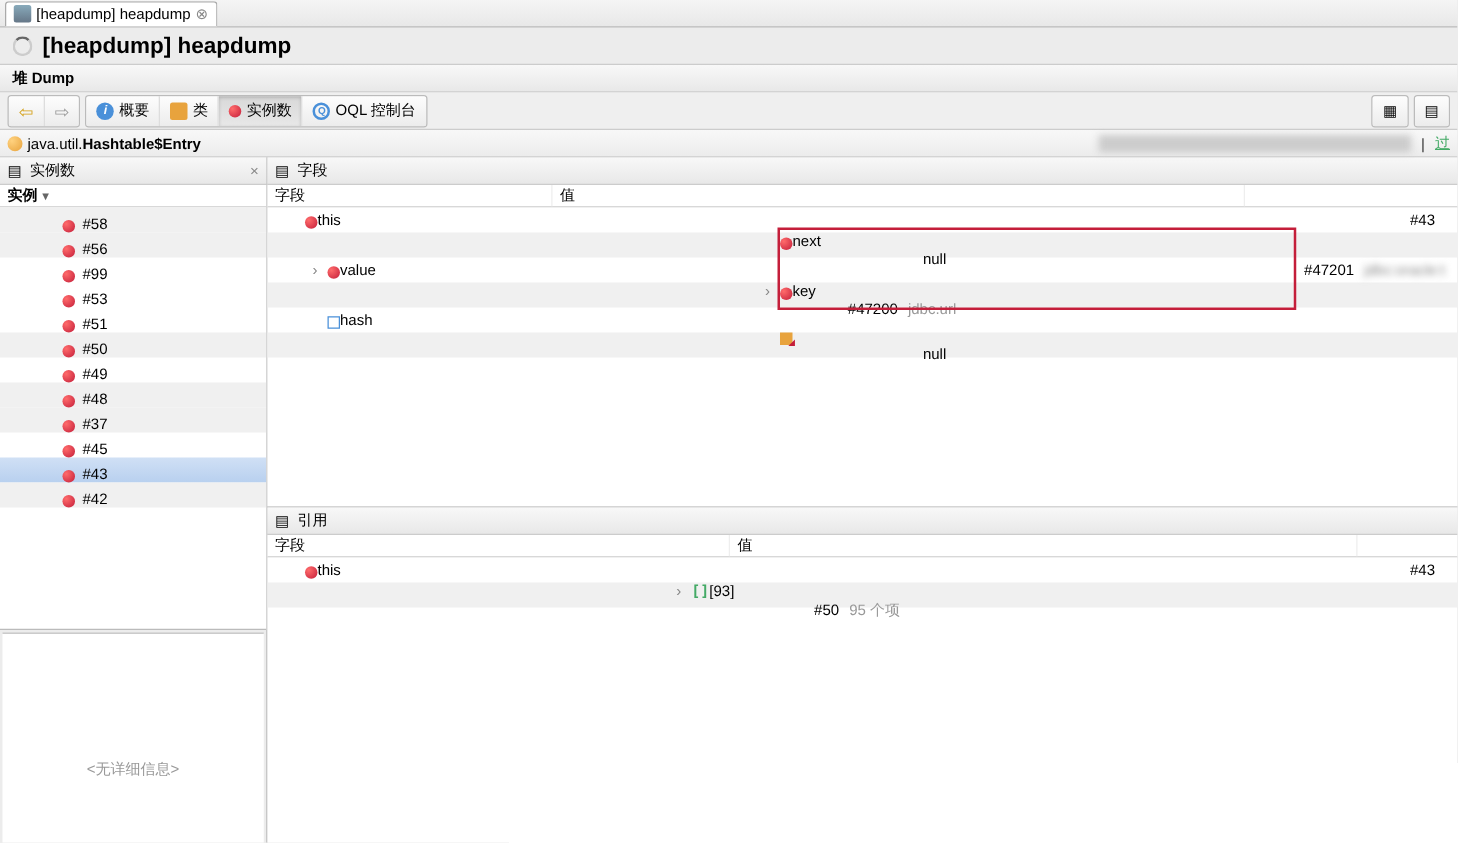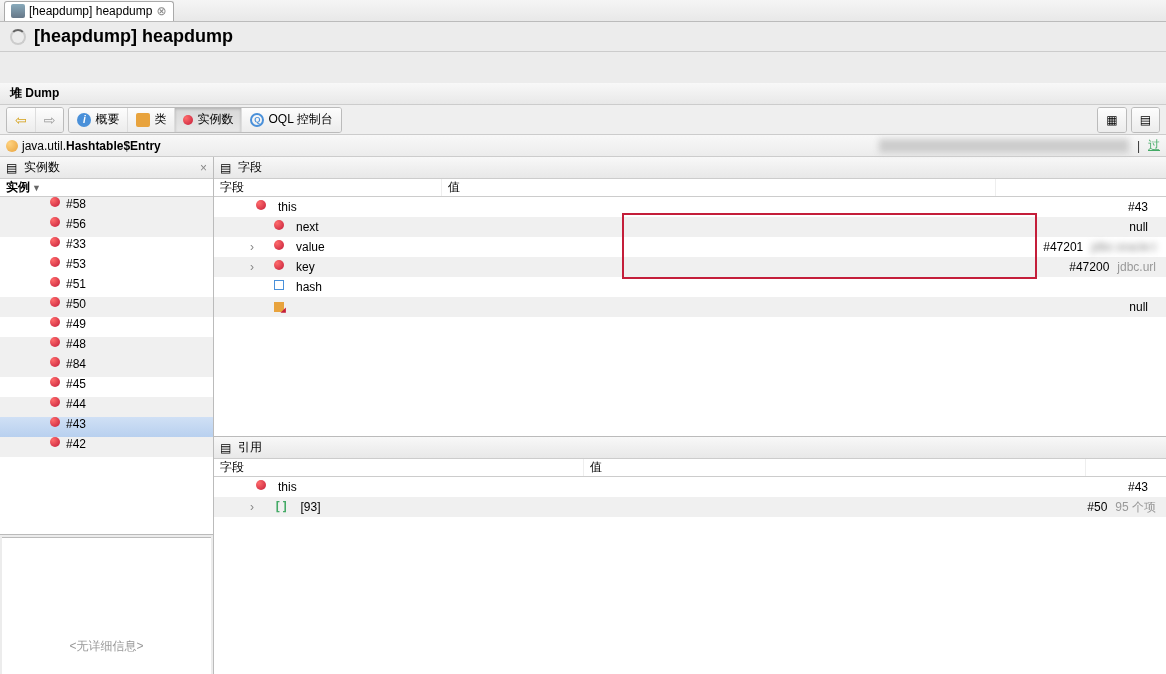--- a/index.html
+++ b/index.html
@@ -7,21 +7,21 @@
 
 .tab-bar { height: 22px; background: linear-gradient(#f5f5f5,#e8e8e8); border-bottom: 1px solid #bbb; display: flex; align-items: center; padding-left: 4px; }
 .tab { height: 20px; background: #fff; border: 1px solid #aaa; border-bottom: none; border-radius: 3px 3px 0 0; padding: 2px 6px; display: flex; align-items: center; gap: 4px; }
 .tab-icon { width: 14px; height: 14px; background: linear-gradient(#8ab,#678); border-radius: 2px; display: inline-block; }
 .tab-close { color: #888; cursor: pointer; }
 
 .title-bar { height: 30px; display: flex; align-items: center; padding-left: 10px; gap: 8px; border-bottom: 1px solid #ccc; }
 .spinner { width: 16px; height: 16px; border: 2px solid #ccc; border-top-color: #666; border-radius: 50%; }
 .title-text { font-size: 18px; font-weight: bold; }
 
-.section-bar { height: 22px; background: linear-gradient(#f8f8f8,#e8e8e8); border-bottom: 1px solid #ccc; display: flex; align-items: center; padding-left: 10px; font-weight: bold; margin-top: 31px; }
+.section-bar { height: 22px; background: linear-gradient(#f8f8f8,#e8e8e8); border-bottom: 1px solid #ccc; display: flex; align-items: center; padding-left: 10px; font-weight: bold; }
 
 .toolbar { height: 30px; background: #efefef; border-bottom: 1px solid #ccc; display: flex; align-items: center; padding: 0 6px; gap: 4px; }
 .tb-group { display: flex; gap: 0; border: 1px solid #bbb; border-radius: 3px; overflow: hidden; }
 .tb-btn { height: 24px; padding: 0 8px; background: linear-gradient(#fdfdfd,#ececec); border: none; display: flex; align-items: center; gap: 4px; cursor: pointer; border-right: 1px solid #ddd; }
 .tb-btn:last-child { border-right: none; }
 .tb-btn.active { background: linear-gradient(#d8d8d8,#e8e8e8); box-shadow: inset 0 1px 3px rgba(0,0,0,.2); }
 .tb-spacer { flex: 1; }
 .arrow-left, .arrow-right { font-size: 14px; }
 .arrow-left { color: #d4a017; }
 .arrow-right { color: #999; }
@@ -38,39 +38,39 @@
 .main-area { display: flex; height: 600px; }
 .left-pane { width: 214px; border-right: 1px solid #bbb; display: flex; flex-direction: column; }
 .pane-header { height: 22px; background: linear-gradient(#f8f8f8,#e8e8e8); border-bottom: 1px solid #ccc; display: flex; align-items: center; padding: 0 6px; gap: 4px; }
 .pane-header-icon { width: 14px; height: 14px; display: inline-block; }
 .close-x { margin-left: auto; color: #888; cursor: pointer; }
 
 .instance-list-header { height: 18px; background: #fff; border-bottom: 1px solid #ccc; display: flex; align-items: center; padding-left: 6px; font-weight: bold; }
 .dropdown-arrow { font-size: 9px; color: #666; margin-left: 2px; }
 
 .instance-list { flex: 0 0 338px; overflow-y: auto; background: #fff; border-bottom: 1px solid #bbb; }
-.instance-row { height: 20px; display: flex; align-items: flex-start; padding-left: 50px; gap: 6px; }
+.instance-row { height: 20px; display: flex; align-items: flex-end; padding-left: 50px; gap: 6px; }
 .instance-row.odd { background: #f0f0f0; }
 .instance-row.selected { background: linear-gradient(#d0e0f5,#b8d0ef); }
 .detail-box { flex: 1; border-top: 1px solid #bbb; display: flex; align-items: center; justify-content: center; color: #999; background: #fff; margin: 2px; }
 
 .right-pane { flex: 1; display: flex; flex-direction: column; }
 .fields-section { flex: 0 0 280px; display: flex; flex-direction: column; border-bottom: 1px solid #bbb; }
 .refs-section { flex: 1; display: flex; flex-direction: column; }
 
 .table-header { height: 18px; background: #fff; border-bottom: 1px solid #ccc; display: flex; }
 .th { padding-left: 6px; display: flex; align-items: center; border-right: 1px solid #eee; }
 .th-field { width: 228px; }
 .th-value { flex: 1; }
 .th-size { width: 170px; margin-top: 28px; }
 
 .table-body { flex: 1; overflow: hidden; background: #fff; position: relative; }
 .tr { height: 20px; display: flex; align-items: center; }
-.tr.odd { background: #f0f0f0; }
-.td-field { width: 228px; display: flex; align-items: flex-start; gap: 12px; }
+.tr.odd { background: #f0f0f0; flex-direction: column; }
+.td-field { width: 228px; display: flex; align-items: flex-end; gap: 0; }
 .td-value { flex: 1; }
 .td-size { width: 170px; text-align: right; padding-right: 10px; }
 .td-extra { color: #999; padding-left: 8px; }
 .indent-1 { padding-left: 18px; }
 .indent-2 { padding-left: 36px; }
 .expander { width: 12px; color: #888; }
 .square-icon { width: 10px; height: 10px; border: 1px solid #4a90d9; display: inline-block; }
 .class-small { width: 10px; height: 10px; background: #e8a33d; display: inline-block; position: relative; }
 .class-small::after { content: "◢"; position: absolute; bottom: -2px; right: -2px; font-size: 7px; color: #c41e3a; }
 .array-icon { color: #4a6; font-family: monospace; font-weight: bold; }
@@ -167,21 +167,21 @@
         <div class="instance-row odd">
           <span class="red-dot"></span>
           <span>#58</span>
         </div>
         <div class="instance-row odd">
           <span class="red-dot"></span>
           <span>#56</span>
         </div>
         <div class="instance-row">
           <span class="red-dot"></span>
-          <span>#33</span>
+          <span>#99</span>
         </div>
         <div class="instance-row">
           <span class="red-dot"></span>
           <span>#53</span>
         </div>
         <div class="instance-row">
           <span class="red-dot"></span>
           <span>#51</span>
         </div>
         <div class="instance-row odd">
@@ -191,29 +191,25 @@
         <div class="instance-row">
           <span class="red-dot"></span>
           <span>#49</span>
         </div>
         <div class="instance-row odd">
           <span class="red-dot"></span>
           <span>#48</span>
         </div>
         <div class="instance-row odd">
           <span class="red-dot"></span>
-          <span>#84</span>
+          <span>#37</span>
         </div>
         <div class="instance-row">
           <span class="red-dot"></span>
           <span>#45</span>
-        </div>
-        <div class="instance-row odd">
-          <span class="red-dot"></span>
-          <span>#44</span>
         </div>
         <div class="instance-row selected">
           <span class="red-dot"></span>
           <span>#43</span>
         </div>
         <div class="instance-row odd">
           <span class="red-dot"></span>
           <span>#42</span>
         </div>
       </div>

